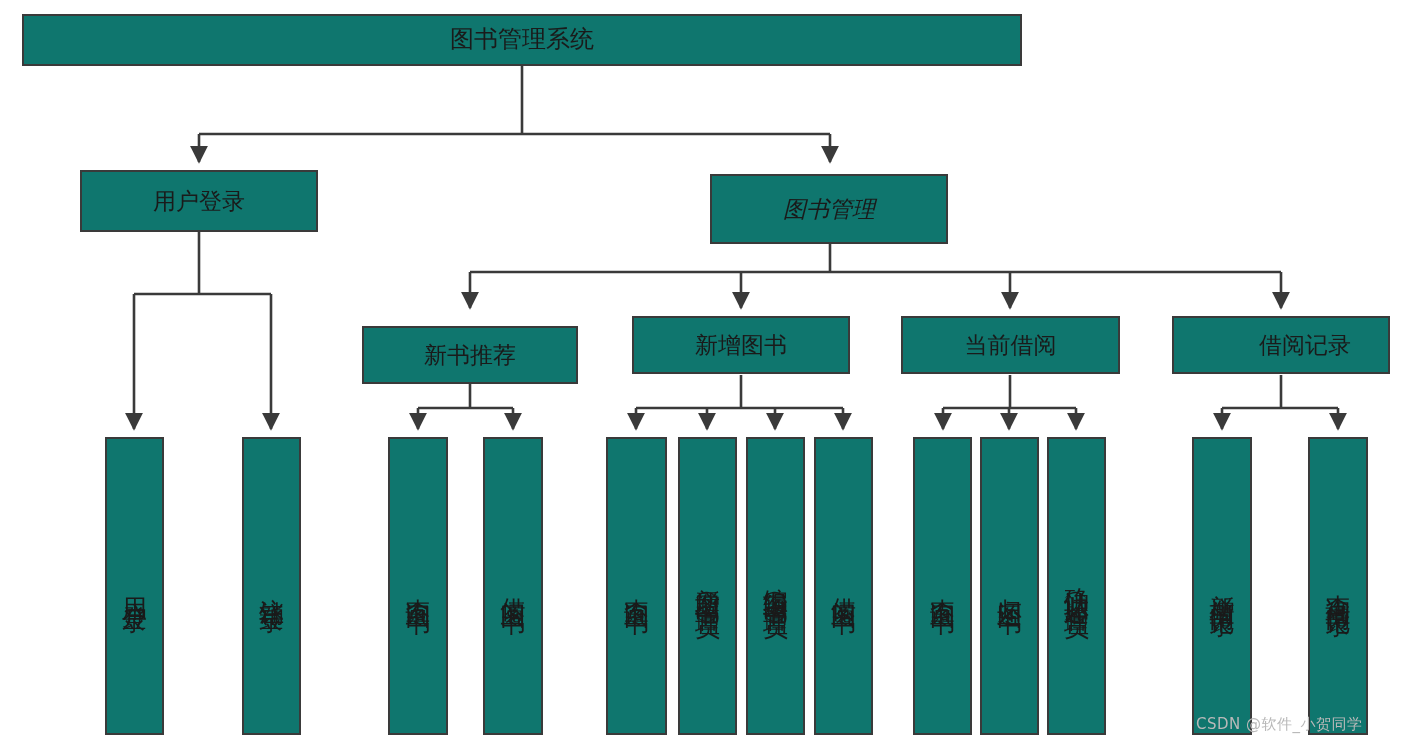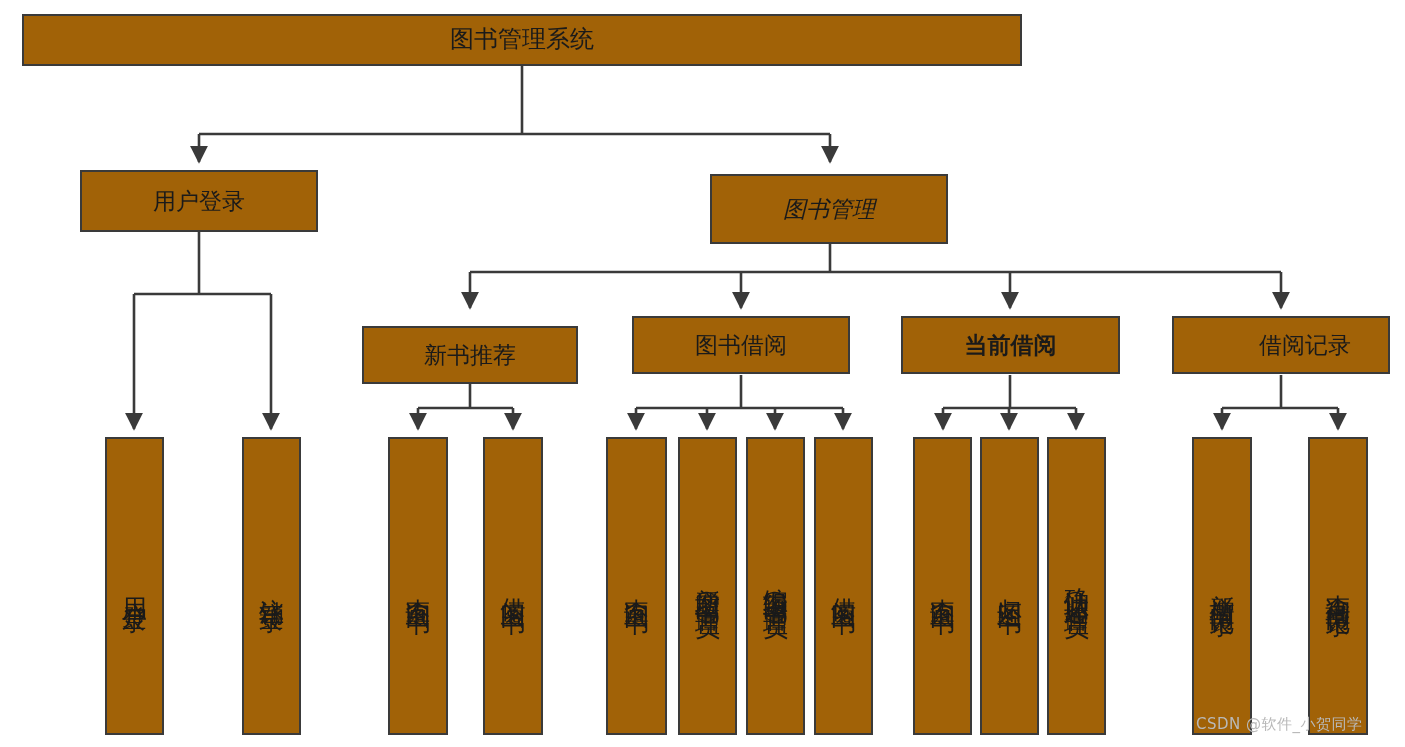--- a/index.html
+++ b/index.html
@@ -20,21 +20,21 @@
   svg.connectors {
     position: absolute;
     left: 0;
     top: 0;
     width: 1405px;
     height: 747px;
   }
   .node {
     position: absolute;
     box-sizing: border-box;
-    background: #a16207;
+    background: #0f766e;
     border: 2px solid #3a3a3a;
     display: flex;
     align-items: center;
     justify-content: center;
     z-index: 3;
   }
   .node .label {
     color: #1a1a1a;
     text-align: center;
     line-height: 1.05;
@@ -132,23 +132,23 @@
     <span class="label">用户登录</span>
   </div>
   <div class="node horiz" style="left:710px; top:174px; width:238px; height:70px;font-style:italic;">
     <span class="label">图书管理</span>
   </div>
 
   <div class="node horiz" style="left:362px; top:316px; width:216px; height:58px;margin-top:10px;">
     <span class="label">新书推荐</span>
   </div>
   <div class="node horiz" style="left:632px; top:316px; width:218px; height:58px;">
-    <span class="label">图书借阅</span>
+    <span class="label">新增图书</span>
   </div>
-  <div class="node horiz" style="left:901px; top:316px; width:219px; height:58px;font-weight:bold;">
+  <div class="node horiz" style="left:901px; top:316px; width:219px; height:58px;">
     <span class="label">当前借阅</span>
   </div>
   <div class="node horiz" style="left:1172px; top:316px; width:218px; height:58px;padding-left:48px;">
     <span class="label">借阅记录</span>
   </div>
 
   <div class="node leaf" style="left:105px; top:437px; width:59px; height:298px;">
     <span class="label">用户登录</span>
   </div>
   <div class="node leaf" style="left:242px; top:437px; width:59px; height:298px;">

